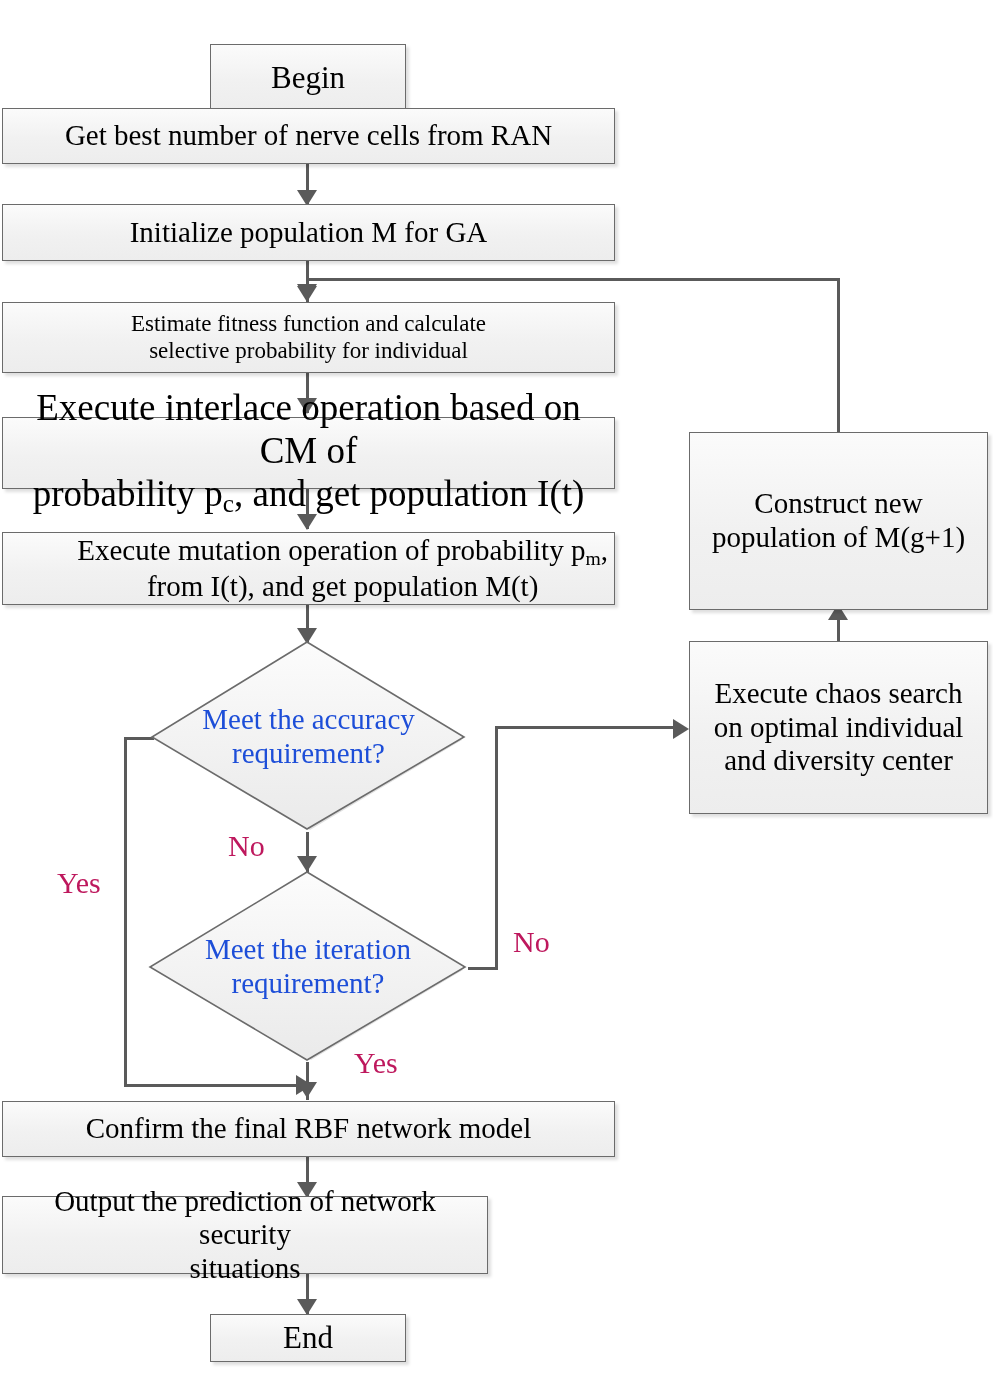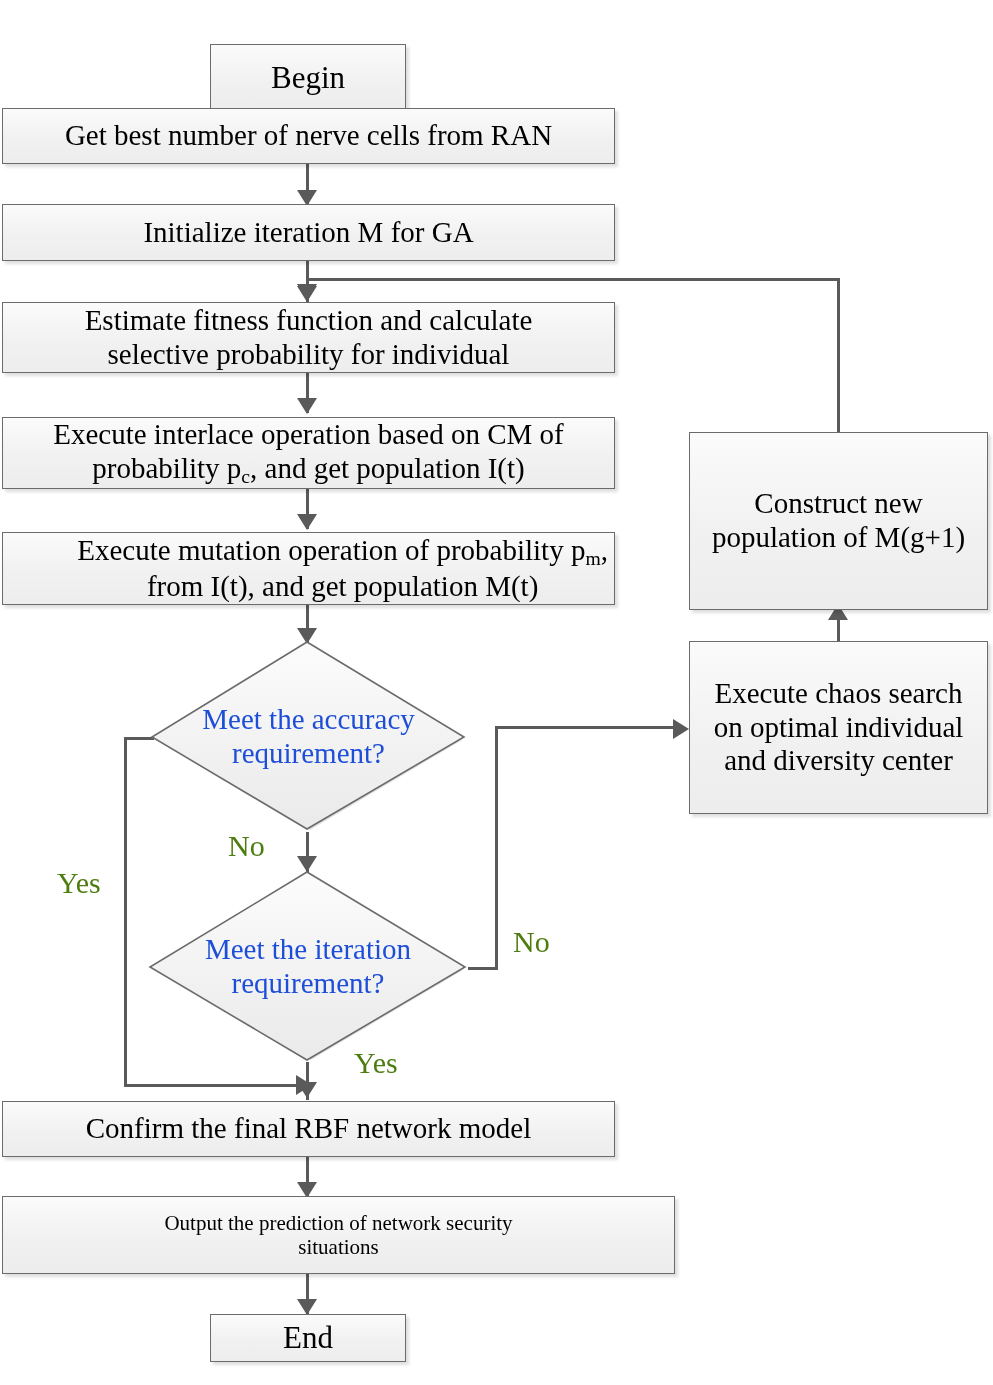--- a/index.html
+++ b/index.html
@@ -81,21 +81,21 @@
     border-right: 10px solid transparent;
     border-bottom: 16px solid #5a5a5a;
   }
   .arrow.right {
     border-top: 10px solid transparent;
     border-bottom: 10px solid transparent;
     border-left: 16px solid #5a5a5a;
   }
   .elabel {
     position: absolute;
-    color: #4d7c0f;
+    color: #be185d;
     z-index: 5;
     white-space: nowrap;
     text-align: right;
   }
   sub { font-size: 0.68em; vertical-align: -0.25em; }
 </style>
 </head>
 <body>
 
 <div id="canvas">
@@ -155,29 +155,29 @@
 
   <div class="node" style="left:210px; top:1px; width:196px; height:67px; font-size:31px;margin-top:43px;">
     <span class="txt">Begin</span>
   </div>
 
   <div class="node" style="left:2px; top:108px; width:613px; height:56px; font-size:29px;">
     <span class="txt">Get best number of nerve cells from RAN</span>
   </div>
 
   <div class="node" style="left:2px; top:204px; width:613px; height:57px; font-size:29px;">
-    <span class="txt">Initialize iteration M for GA</span>
-  </div>
-
-  <div class="node" style="left:2px; top:302px; width:613px; height:71px; font-size:29px;">
+    <span class="txt">Initialize population M for GA</span>
+  </div>
+
+  <div class="node" style="left:2px; top:302px; width:613px; height:71px; font-size:23px;">
     <span class="txt">Estimate fitness function and calculate
 selective probability for individual</span>
   </div>
 
-  <div class="node" style="left:2px; top:417px; width:613px; height:72px; font-size:29px;">
+  <div class="node" style="left:2px; top:417px; width:613px; height:72px; font-size:37px;">
     <span class="txt">Execute interlace operation based on CM of<br>probability p<sub>c</sub>, and get population I(t)</span>
   </div>
 
   <div class="node" style="left:2px; top:532px; width:613px; height:73px; font-size:29px;justify-content:flex-end;">
     <span class="txt">Execute mutation operation of probability p<sub>m</sub>,<br>from I(t), and get population M(t)</span>
   </div>
 
   <div class="diamond-wrap" style="left:150px; top:640px; width:317px; height:193px;">
     <svg width="317" height="193" viewBox="0 0 317 193">
       <defs>
@@ -218,21 +218,21 @@
   <div class="node" style="left:689px; top:641px; width:299px; height:173px; font-size:29px;">
     <span class="txt">Execute chaos search
 on optimal individual
 and diversity center</span>
   </div>
 
   <div class="node" style="left:2px; top:1101px; width:613px; height:56px; font-size:29px;">
     <span class="txt">Confirm the final RBF network model</span>
   </div>
 
-  <div class="node" style="left:2px; top:1196px; width:673px; height:78px; font-size:21px;">
+  <div class="node" style="left:2px; top:1196px; width:486px; height:78px; font-size:29px;">
     <span class="txt">Output the prediction of network security
 situations</span>
   </div>
 
   <div class="node" style="left:210px; top:1314px; width:196px; height:48px; font-size:31px;">
     <span class="txt">End</span>
   </div>
 
 </div>
 

